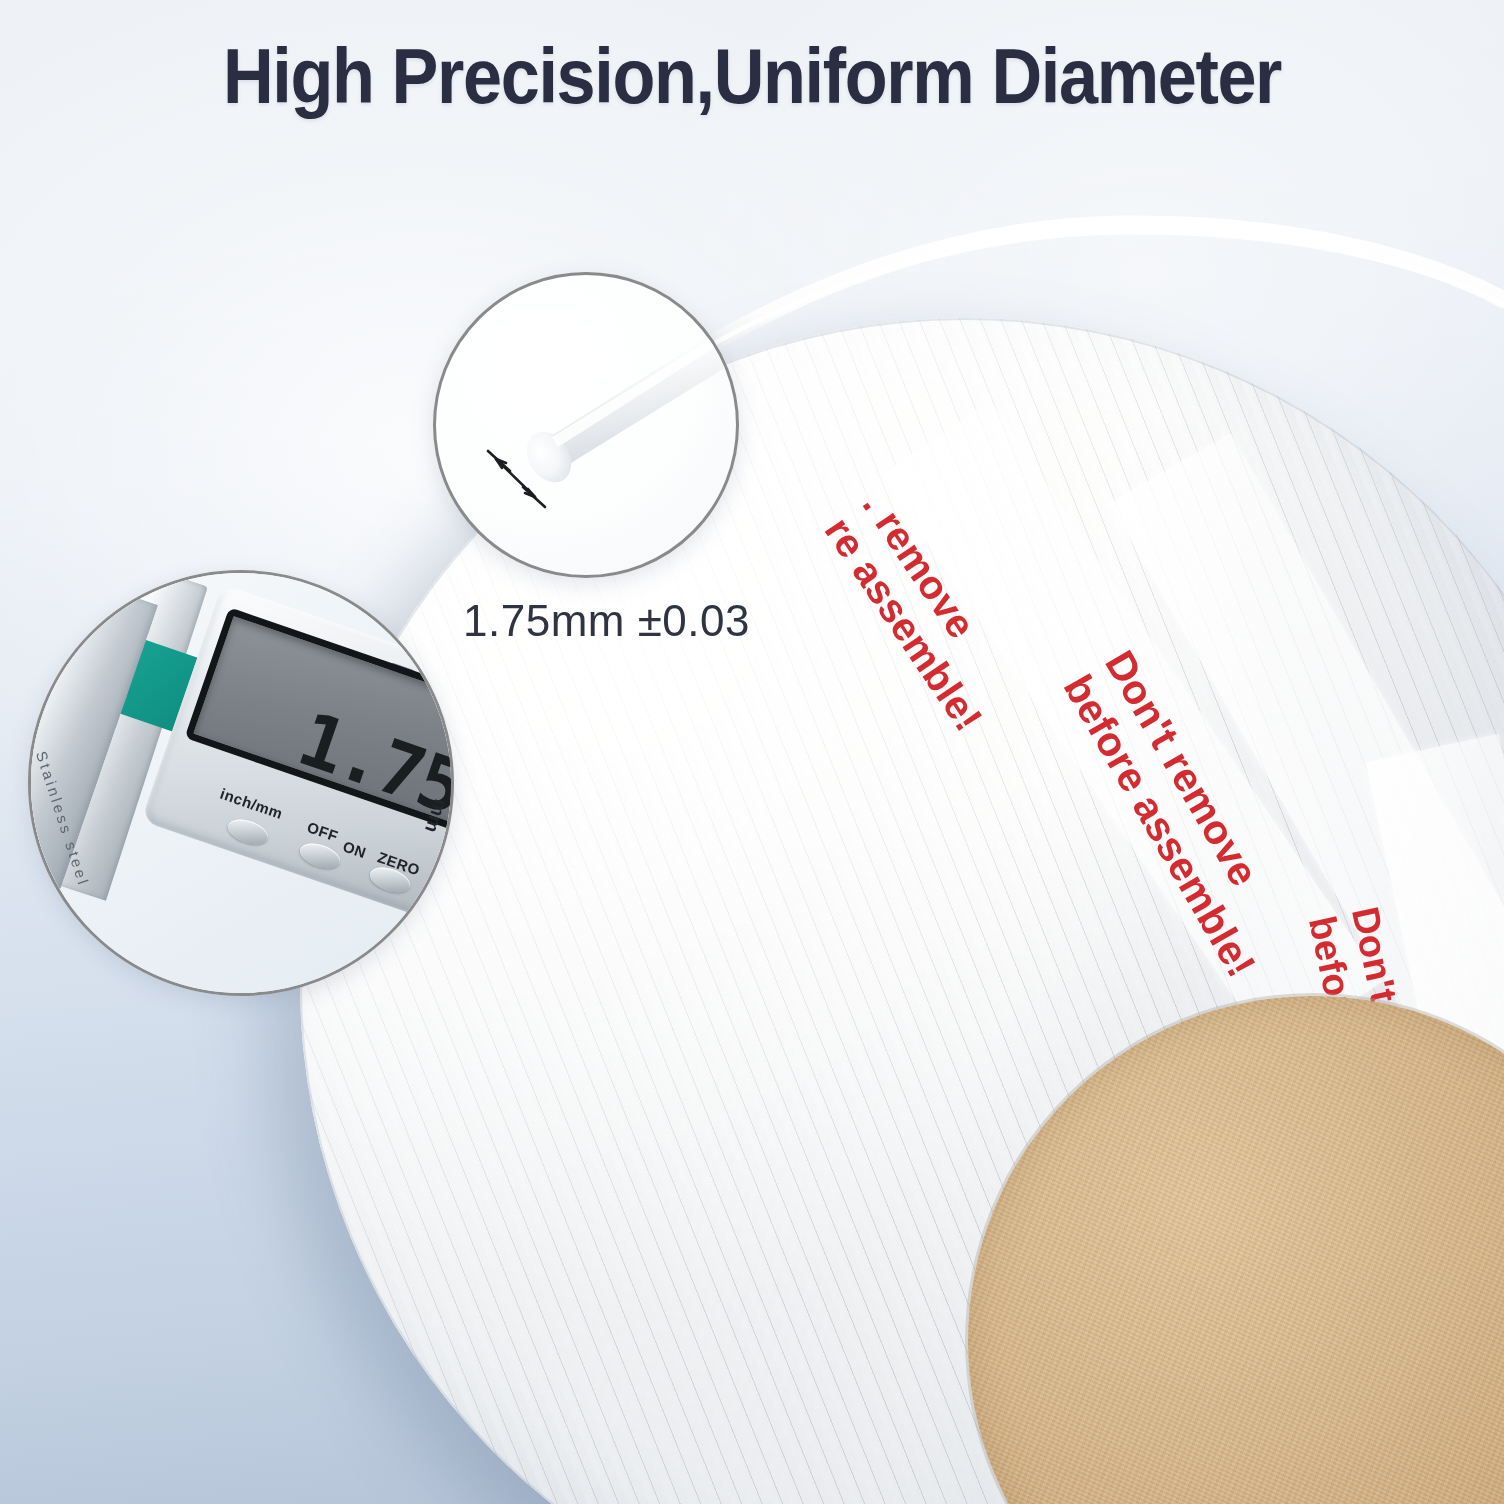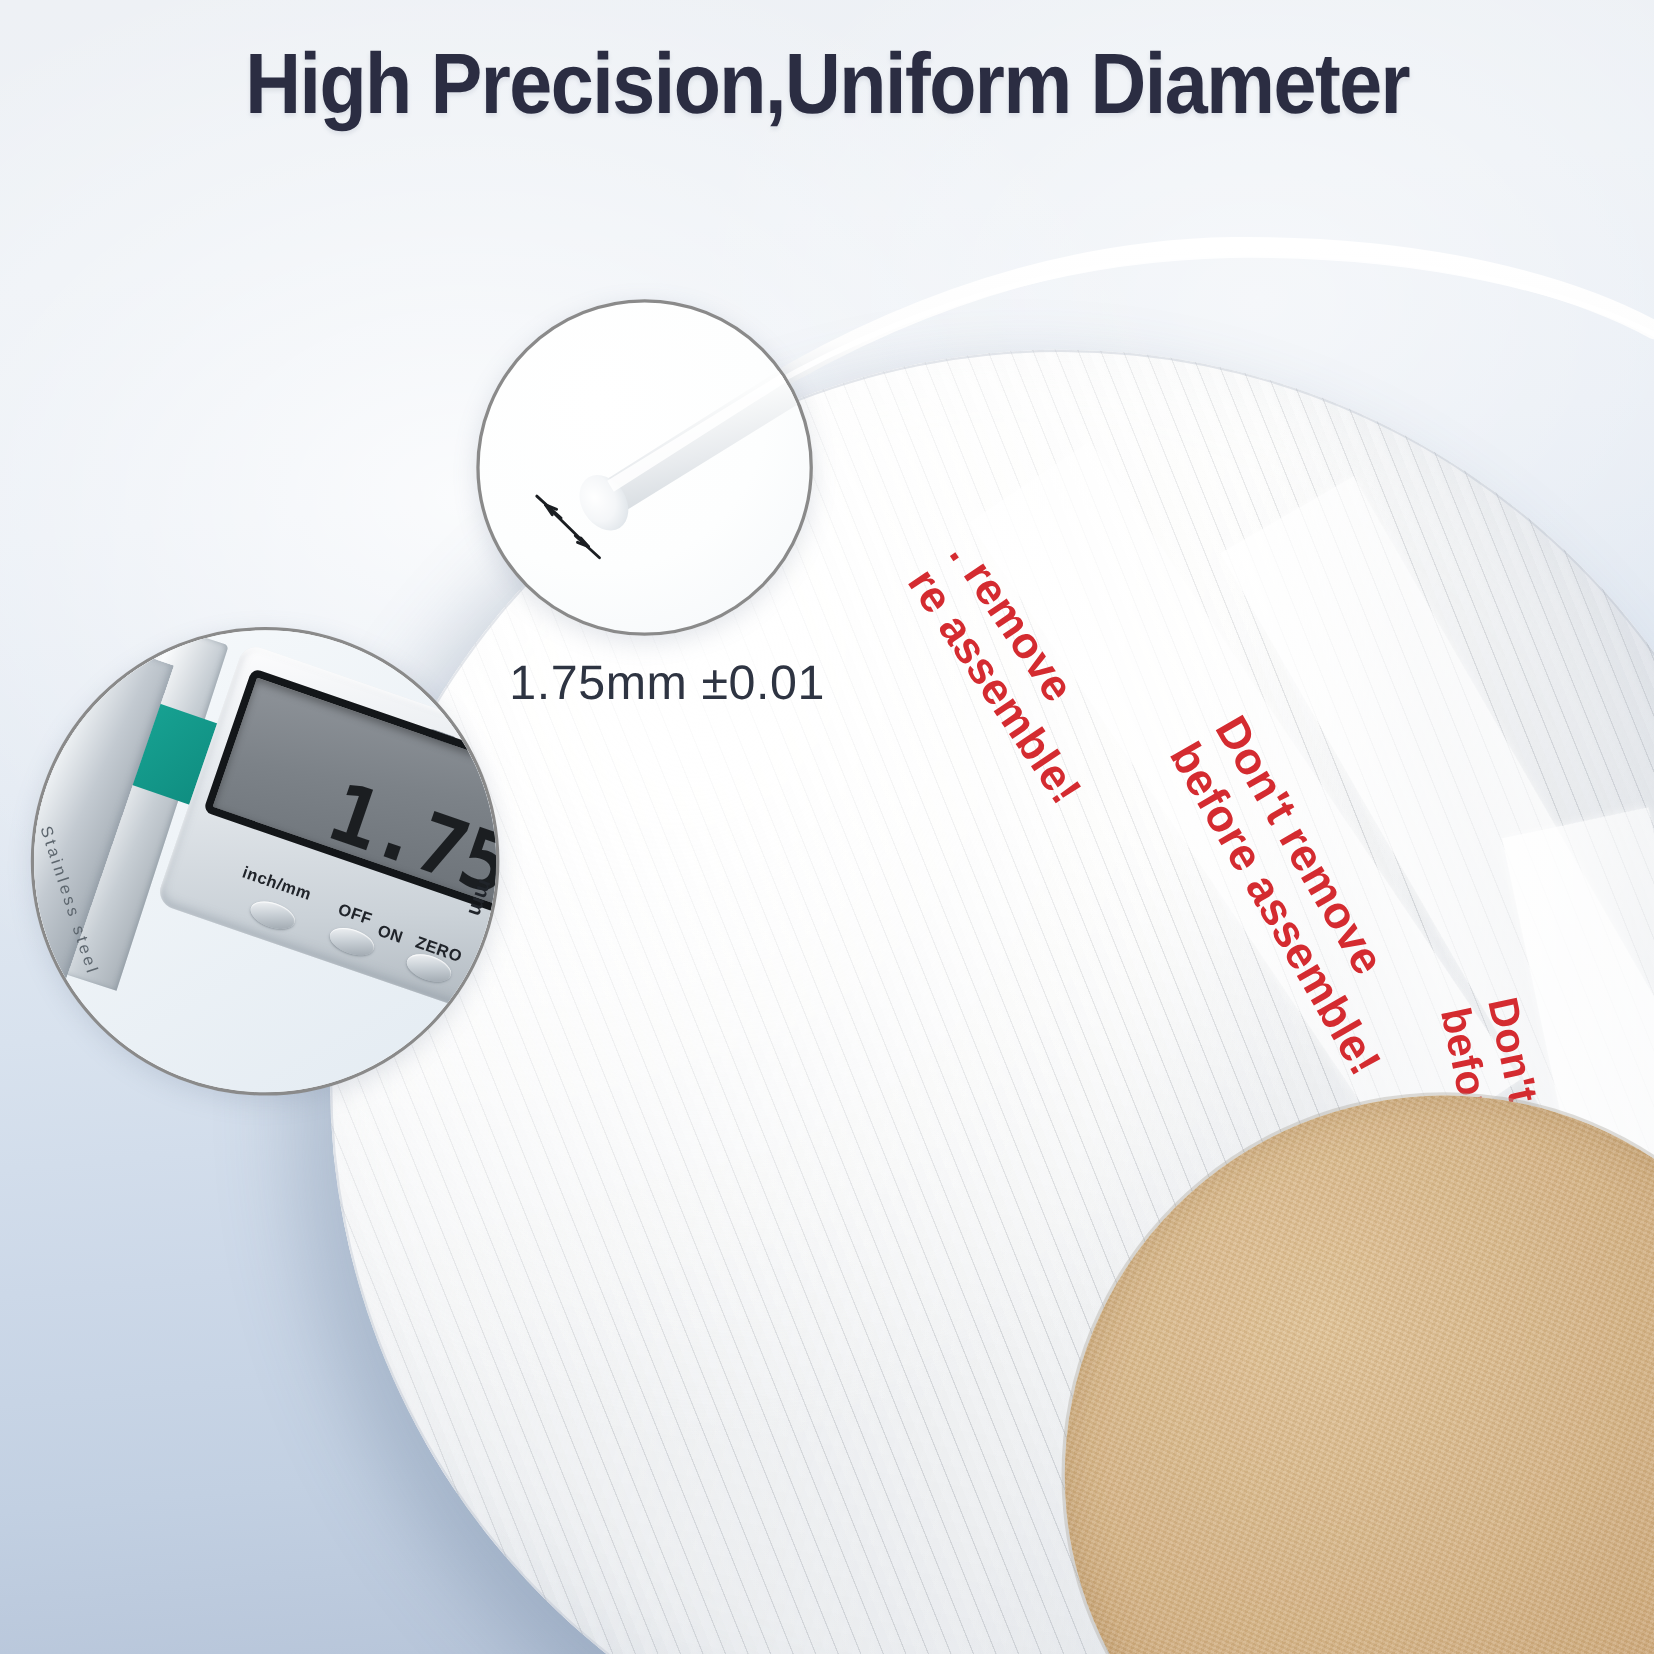--- a/index.html
+++ b/index.html
@@ -398,21 +398,21 @@
       <g stroke="#1b1e22" stroke-width="2.6" fill="none" stroke-linecap="round">
         <line x1="60" y1="184" x2="99" y2="222"></line>
         <line x1="52" y1="176" x2="74" y2="196"></line>
         <line x1="87" y1="212" x2="109" y2="232"></line>
         <path d="M 60 184 L 66 193 M 60 184 L 70 188"></path>
         <path d="M 99 222 L 92 214 M 99 222 L 89 218"></path>
       </g>
     </svg>
   </div>
 
-  <div class="dim-caption">1.75mm ±0.01</div>
+  <div class="dim-caption">1.75mm ±0.03</div>
 
   <div class="lens lens-cal">
     <div class="cal-photo">
 
       <div class="cal-filament"></div>
       <div class="cal-jaw-upper"></div>
       <div class="cal-teal"></div>
       <div class="cal-jaw-lower"></div>
       <div class="cal-stainless">Stainless steel</div>
 

